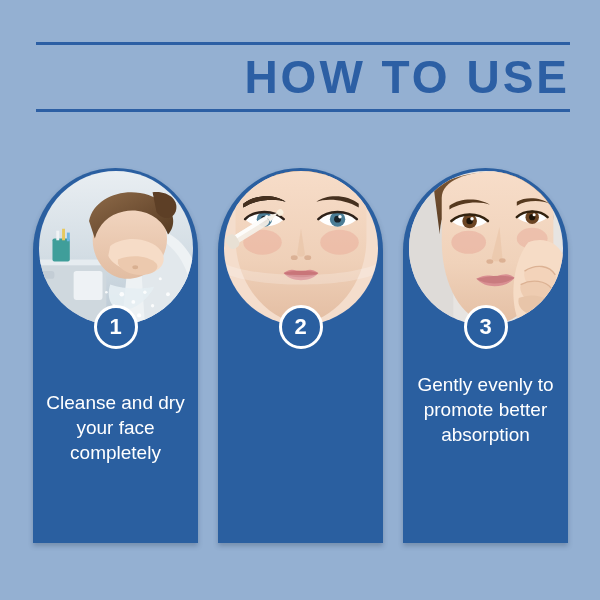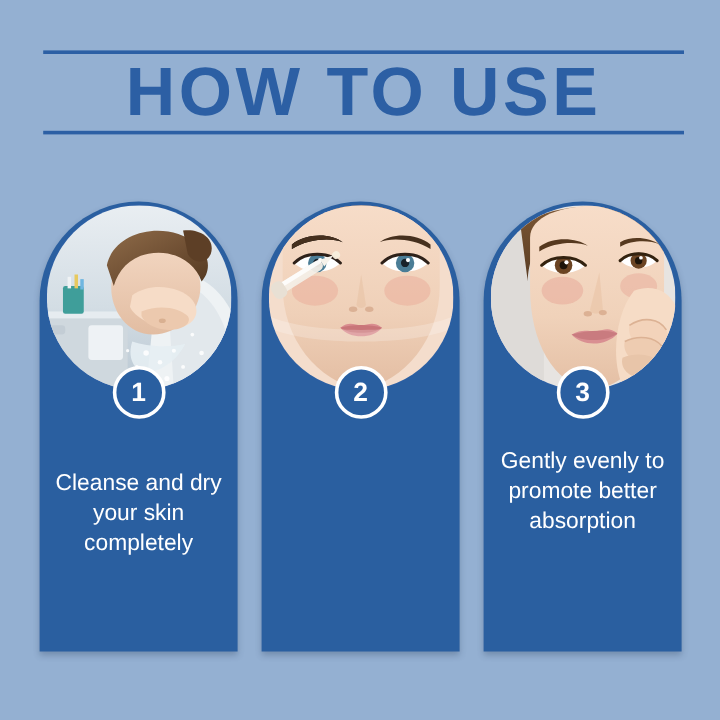--- a/index.html
+++ b/index.html
@@ -31,23 +31,23 @@
   }
   .rule {
     height: 3px;
     background: #2c5fa4;
     width: 100%;
   }
   .rule-top { margin-bottom: 0; }
   .rule-bottom { margin-top: 0; }
 
   .page-title {
-    text-align: center;
+    text-align: right;
     color: #2c5fa4;
-    font-size: 57px;
+    font-size: 46px;
     font-weight: bold;
     letter-spacing: 3px;
     line-height: 64px;
     height: 64px;
     white-space: nowrap;
     font-family: "Liberation Sans", sans-serif;
   }
 
   
   .cards {
@@ -199,21 +199,21 @@
               <circle cx="92" cy="152" r="1.5"></circle>
             <circle cx="118" cy="140" r="1.7"></circle>
               <circle cx="126" cy="112" r="1.6"></circle>
             <circle cx="134" cy="128" r="2"></circle>
               <circle cx="70" cy="126" r="1.4"></circle>
           </g>
         </svg>
       </div>
 
       <div class="badge">1</div>
-      <div class="caption">Cleanse and dry your skin completely</div>
+      <div class="caption">Cleanse and dry your face completely</div>
     </div>
 
     <div class="card card-2">
       <div class="card-body"></div>
 
       <div class="photo">
         <svg viewBox="0 0 160 160" preserveAspectRatio="xMidYMid slice">
           <defs>
             <linearGradient id="skin2" x1="0" y1="0" x2="0" y2="1">
               <stop offset="0%" stop-color="#f7ddc9"></stop>

